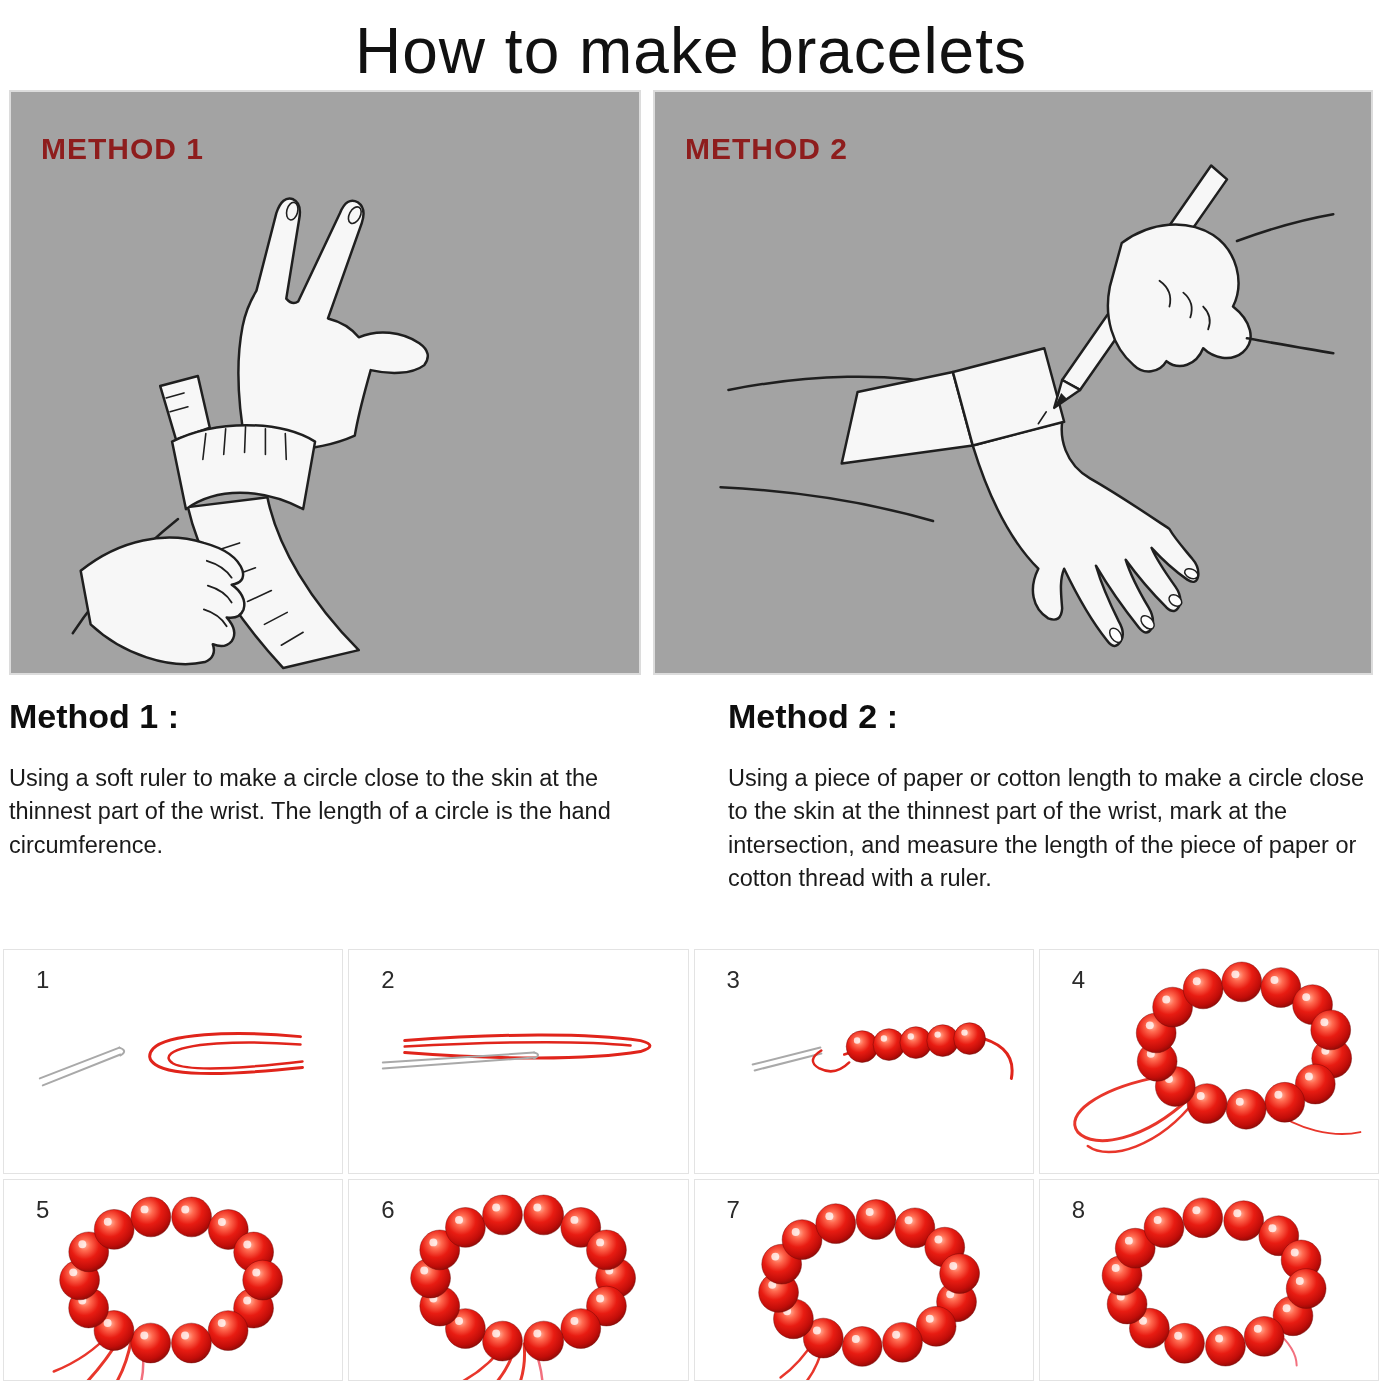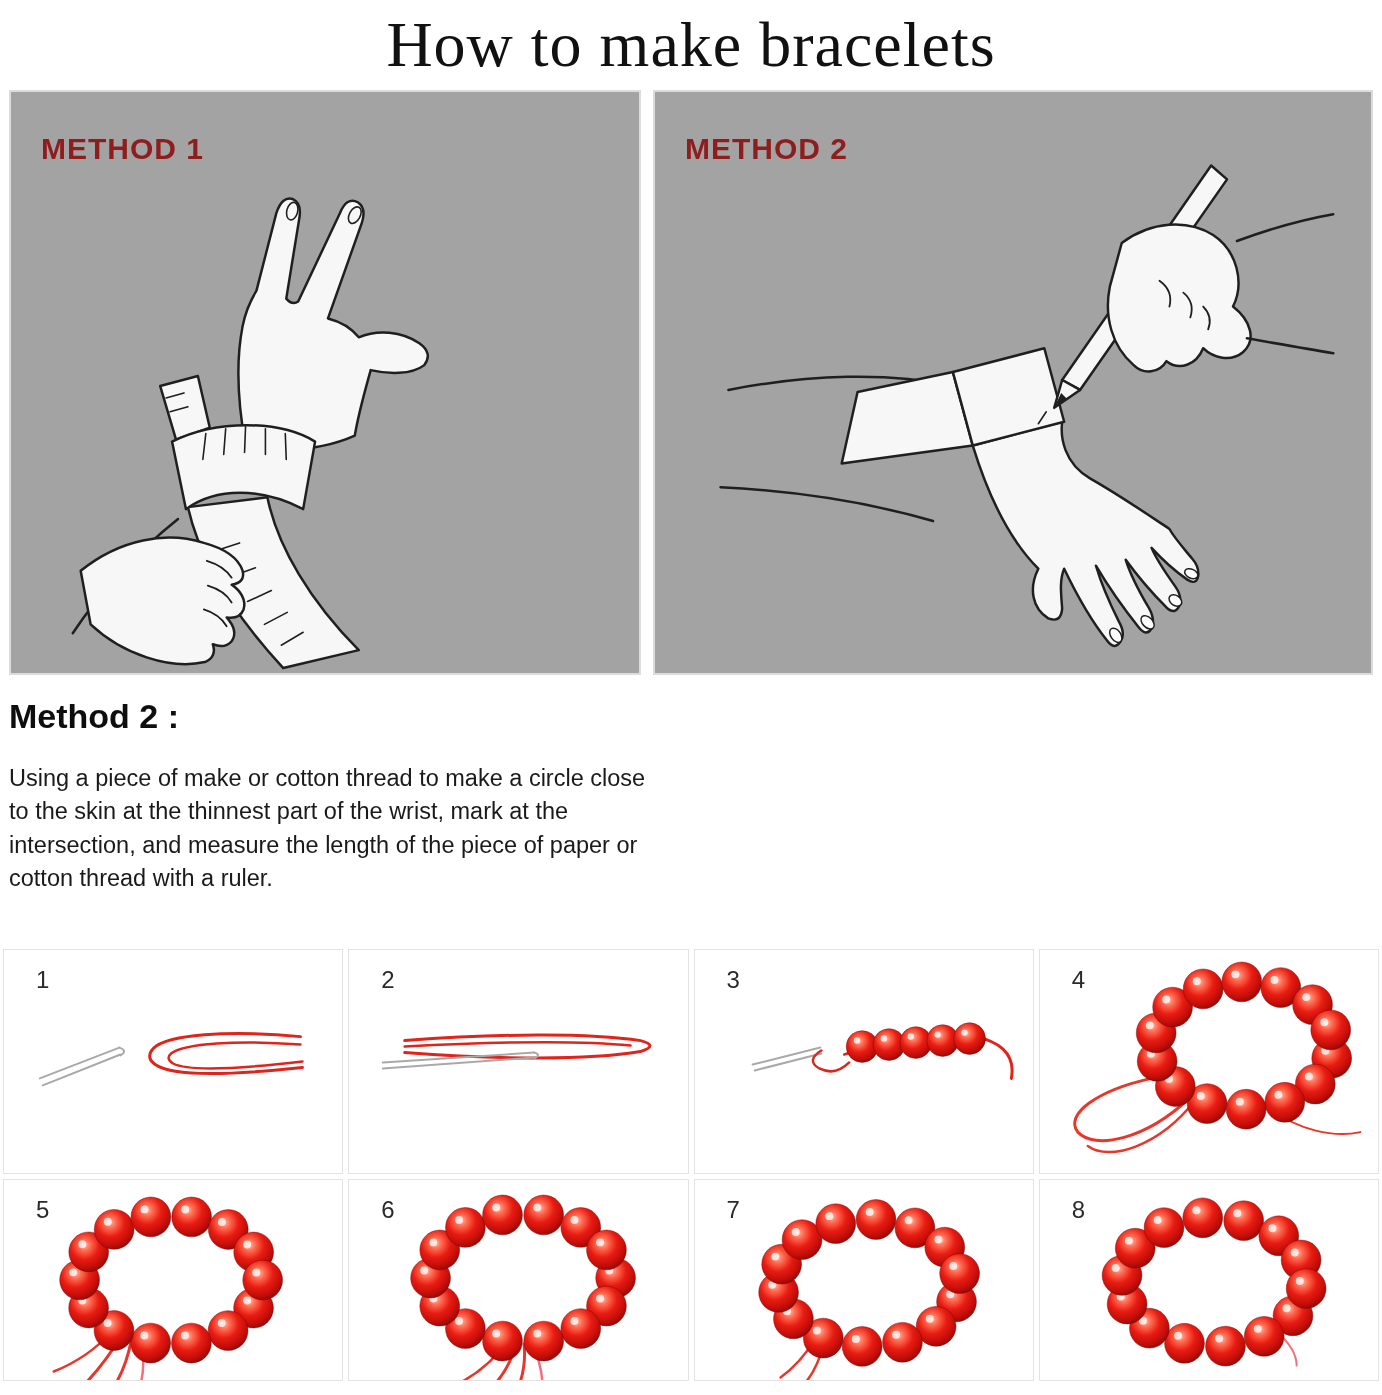--- a/index.html
+++ b/index.html
@@ -6,26 +6,26 @@
   html, body { margin: 0; padding: 0; background: #ffffff; }
   body {
     width: 1382px; height: 1395px;
     font-family: "Liberation Sans", sans-serif;
     color: #1c1c1c;
     overflow: hidden;
   }
   .page { width: 1382px; height: 1395px; position: relative; }
 
   .title {
-    font-family: Liberation Serif, serif;
+    font-family: Liberation Sans, sans-serif;
     font-size: 64px;
     font-weight: 400;
     text-align: center;
     color: #111;
-    padding-top: 8px;
+    padding-top: 14px;
     height: 86px;
     letter-spacing: 1px;
   }
 
   .methods-row {
     display: flex;
     justify-content: space-between;
     padding: 0 9px;
     margin-top: 4px;
   }
@@ -149,23 +149,27 @@
           <path stroke-width="1.8" d="M 470 190 Q 484 200 480 216 M 494 202 Q 506 212 501 227 M 514 216 Q 524 226 519 239"></path>
           <path d="M 548 150 C 586 136 616 128 645 123"></path>
           <path d="M 558 248 C 592 254 620 259 645 263"></path>
         </g>
       </svg>
     </div>
 
   </div>
 
   <div class="texts-row">
+    <div class="text-col c1">
+      <h3 class="method-heading">Method 1 :</h3>
+      <p class="method-desc">Using a soft ruler to make a circle close to the skin at the thinnest part of the wrist. The length of a circle is the hand circumference.</p>
+    </div>
     <div class="text-col c2">
       <h3 class="method-heading">Method 2 :</h3>
-      <p class="method-desc">Using a piece of make or cotton thread to make a circle close to the skin at the thinnest part of the wrist, mark at the intersection, and measure the length of the piece of paper or cotton thread with a ruler.</p>
+      <p class="method-desc">Using a piece of paper or cotton length to make a circle close to the skin at the thinnest part of the wrist, mark at the intersection, and measure the length of the piece of paper or cotton thread with a ruler.</p>
     </div>
   </div>
 
   <div class="steps-grid">
 
     <div class="step-panel">
       <div class="step-number">1</div>
       <svg class="step-art" viewBox="0 0 340 222" preserveAspectRatio="xMidYMid meet">
         <g fill="none" stroke-linecap="round">
           <path stroke="#a9a9a9" stroke-width="2" d="M 36 128 L 116 97"></path>

